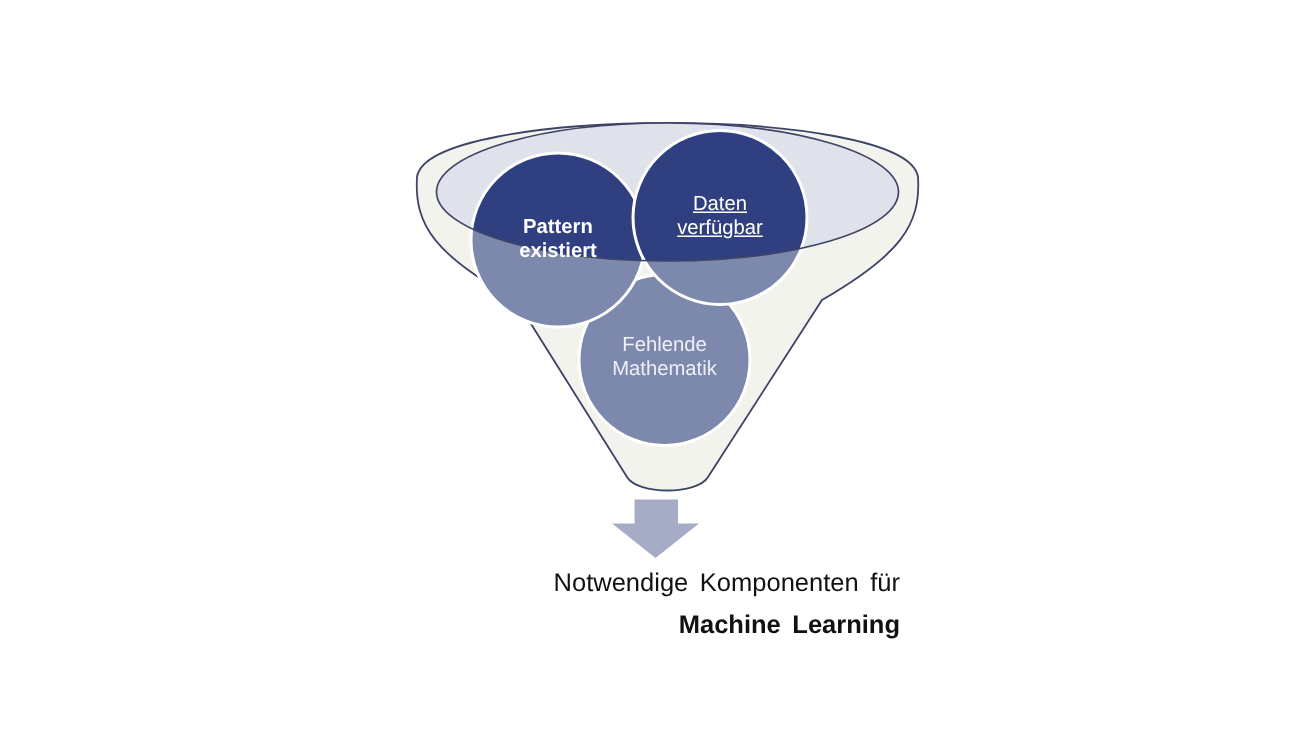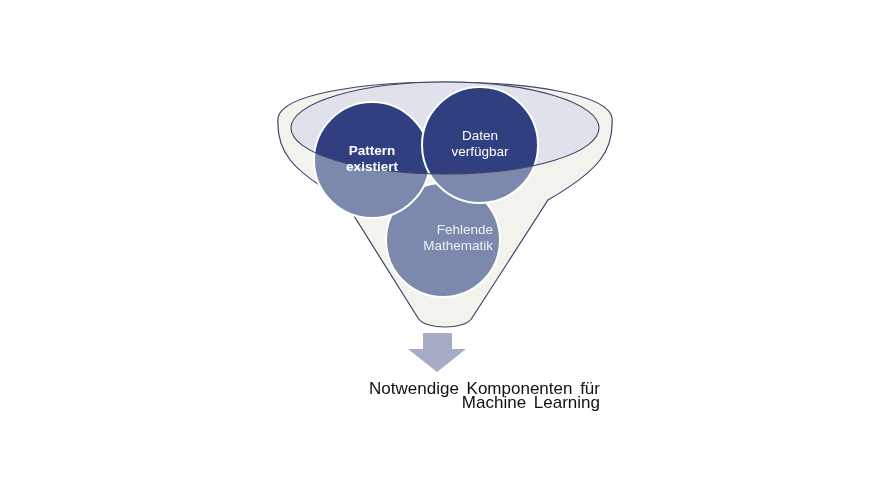--- a/index.html
+++ b/index.html
@@ -41,20 +41,20 @@
       <circle cx="480" cy="145" r="58" fill="#2f3f7f" stroke="#ffffff" stroke-width="2"></circle>
     </g>
 
     <ellipse cx="445" cy="128" rx="154" ry="46" fill="none" stroke="#3d4466" stroke-width="1.1"></ellipse>
 
     <path d="M 423 333 L 452 333 L 452 349 L 466 349 L 437 372 L 408 349 L 423 349 Z" fill="#a7acc6"></path>
   </svg>
 
   <div class="circle-label" style="left:332px; top:143px; width:80px;font-weight:bold;">Pattern
 existiert</div>
-  <div class="circle-label" style="left:440px; top:128px; width:80px;">Daten
+  <div class="circle-label" style="left:440px; top:128px; width:80px;text-decoration:underline;">Daten
 verfügbar</div>
-  <div class="circle-label" style="left:393px; top:222px; width:100px; color:#eef0f6;text-align:right;">Fehlende
+  <div class="circle-label" style="left:393px; top:222px; width:100px; color:#eef0f6;">Fehlende
 Mathematik</div>
 
   <div class="caption" style="top:378px;">Notwendige  Komponenten  für</div>
-  <div class="caption" style="top:392px;">Machine Learning</div>
+  <div class="caption" style="top:406px;font-weight:bold;">Machine Learning</div>
 </div>
 
 </body></html>

